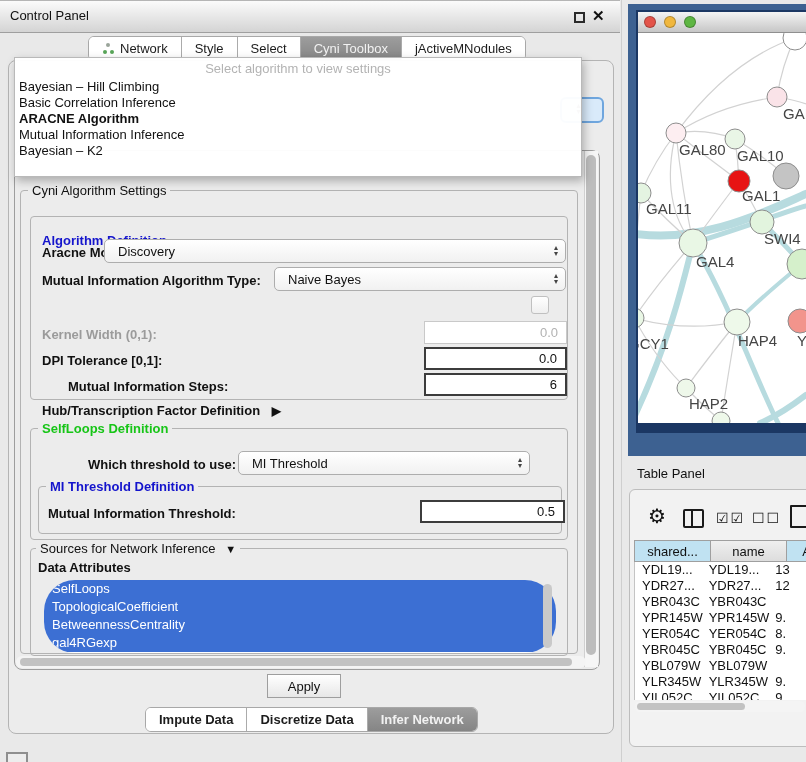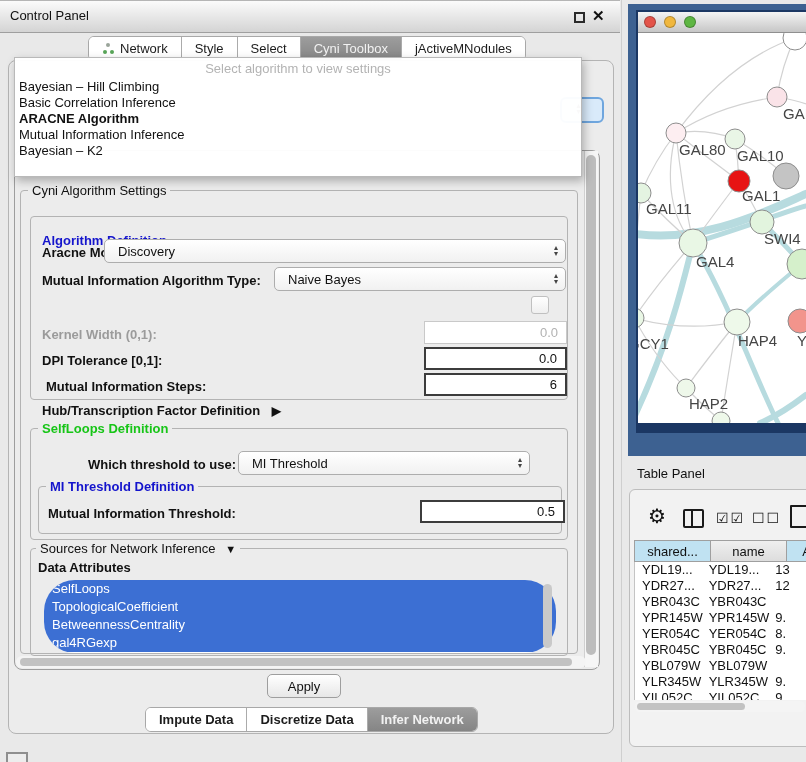--- a/index.html
+++ b/index.html
@@ -34,21 +34,21 @@
             border:1px solid #c9c9c9;height:23px;padding-right:8px;box-sizing:border-box;}
   .inputbox.strong{border:2px solid #3c3c3c;}
   .checkbox{width:16px;height:16px;border:1px solid #c0c0c0;border-radius:3px;background:linear-gradient(#fff,#efefef);}
   .vscroll{background:#f6f6f6;border-left:1px solid #d0d0d0;}
   .vthumb{background:#bdbdbd;border-radius:6px;}
   .hscroll{background:#f4f4f4;border-radius:6px;}
   .hthumb{background:#c2c2c2;border-radius:5px;}
   .attr-list{background:#fff;overflow:hidden;border-radius:31px;}
   .attr{height:18px;line-height:18px;padding-left:8px;color:#fff;}
   .btn{display:flex;align-items:center;justify-content:center;background:linear-gradient(#ffffff,#e7e7e7);
-       border:1px solid #9e9e9e;border-radius:5px;}
+       border:1px solid #9e9e9e;border-radius:0;}
   
   .popup{left:14px;top:57px;width:566px;height:118px;background:rgba(255,255,255,0.97);
          border:1px solid #b9b9b9;box-shadow:2px 4px 9px rgba(0,0,0,0.28);z-index:50;}
   .popup-placeholder{height:21px;line-height:21px;text-align:center;color:#b3b3b3;}
   .dd-item{height:16px;line-height:16px;padding-left:4px;white-space:nowrap;}
   .dd-sel{font-weight:bold;}
   
   .netwin-outer{left:628px;top:4px;width:178px;height:452px;background:#3d6191;}
   .netwin-frame{left:636px;top:10px;width:170px;height:423px;background:#1b3763;}
   .netwin-title{left:638px;top:12px;width:168px;height:21px;background:linear-gradient(#f4f4f4,#c6c6c6);border-bottom:1px solid #8f8f8f;display:flex;align-items:center;padding-left:6px;box-sizing:border-box;}
@@ -139,21 +139,21 @@
   <div class="abs bold gray" style="left:42px;top:327px;">Kernel Width (0,1):</div>
   <div class="abs inputbox" style="left:424px;top:321px;width:143px;color:#b2b2b2;">
     <span>0.0</span>
   </div>
 
   <div class="abs bold" style="left:42px;top:353px;">DPI Tolerance [0,1]:</div>
   <div class="abs inputbox strong" style="left:424px;top:347px;width:143px;">
     <span>0.0</span>
   </div>
 
-  <div class="abs bold" style="left:26px;top:379px;padding-left:20px;">Mutual Information Steps:</div>
+  <div class="abs bold" style="left:48px;top:379px;padding-left:20px;">Mutual Information Steps:</div>
   <div class="abs inputbox strong" style="left:424px;top:373px;width:143px;">
     <span>6</span>
   </div>
 
   <div class="abs bold" style="left:42px;top:403px;">
     <span>Hub/Transcription Factor Definition</span>
     <span style="margin-left:8px;font-size:12px;">▶</span>
   </div>
 
   <div class="abs groupbox" style="left:30px;top:428px;width:536px;height:110px;"></div>

